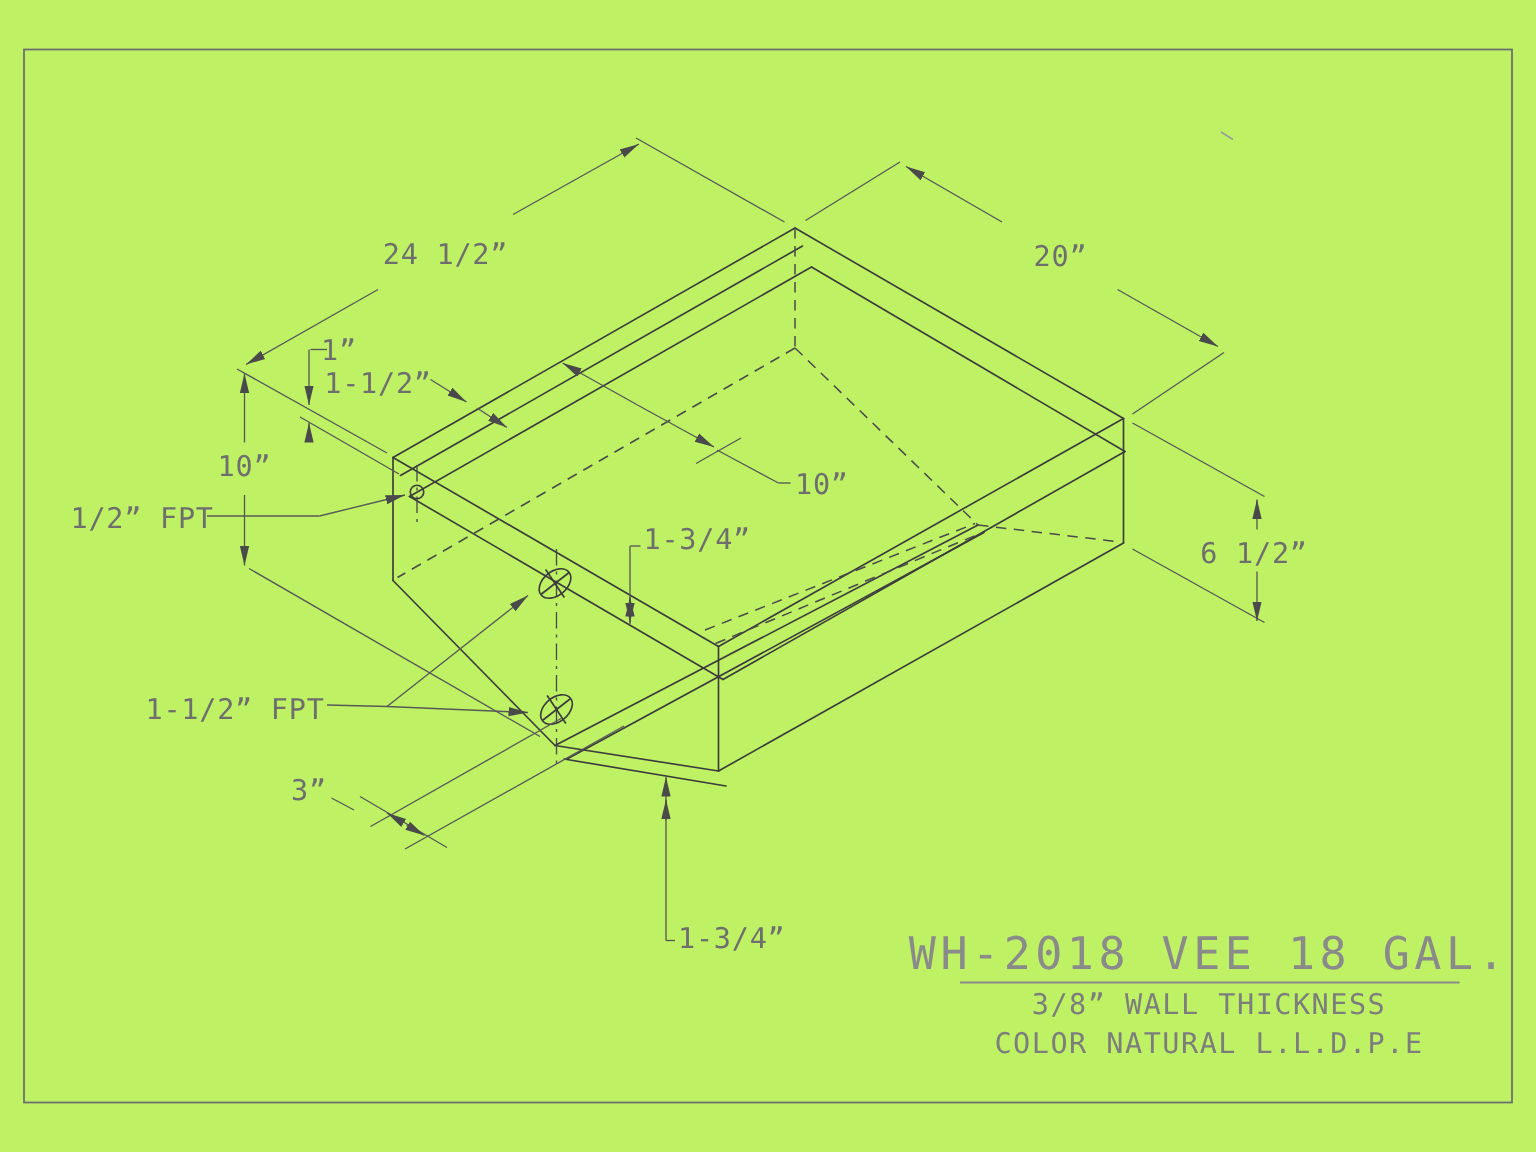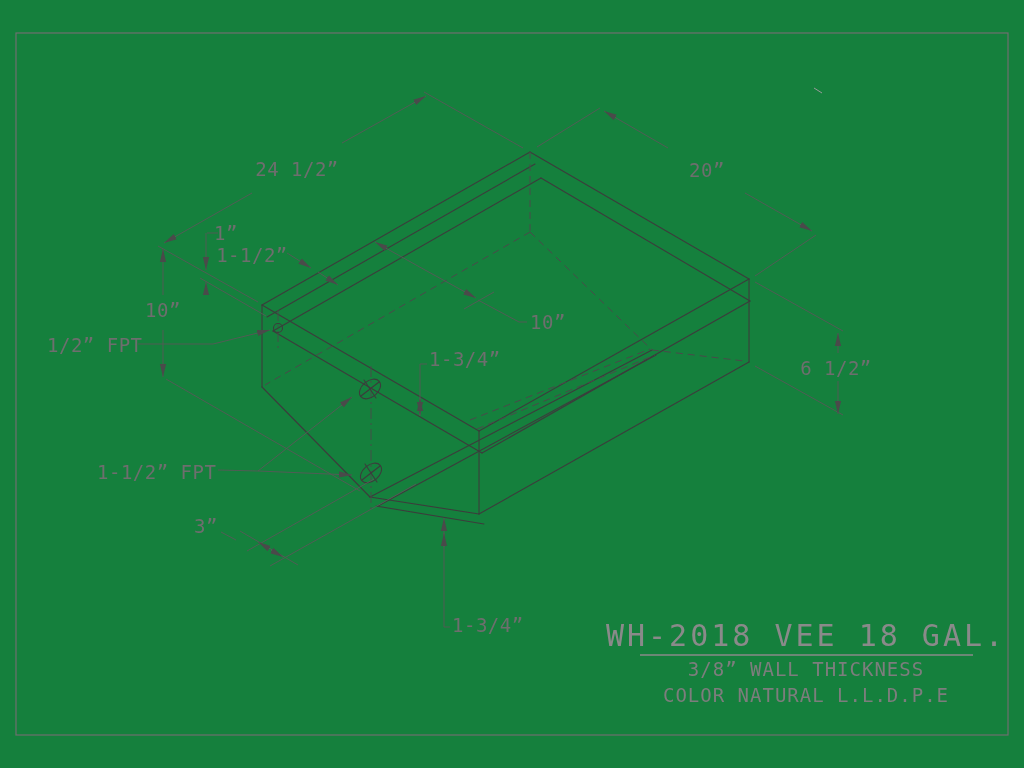--- a/index.html
+++ b/index.html
@@ -1,16 +1,16 @@
 <!DOCTYPE html>
 <html><head>
 <meta charset="utf-8">
 <style>
   html,body{margin:0;padding:0;background:#ffffff;width:1024px;height:768px;overflow:hidden;}
-  .sheet{position:relative;width:1024px;height:768px;background:#15803d;
+  .sheet{position:relative;width:1024px;height:768px;background:#bef264;
          font-family:"DejaVu Sans Mono", "Liberation Mono", monospace;}
   svg{position:absolute;left:0;top:0;}
   .outline{stroke:#3c3c3c;stroke-width:1.1;fill:none;stroke-linecap:round;}
   .hidden-line{stroke:#4a4a4a;stroke-width:1;fill:none;stroke-dasharray:7 5;}
   .centerline{stroke:#4a4a4a;stroke-width:0.9;fill:none;stroke-dasharray:11 4 2 4;}
   .dimline{stroke:#585858;stroke-width:0.9;fill:none;}
   .dimtext{fill:#6e6e6e;font-size:19px;letter-spacing:0.5px;}
   .title-main{fill:#8a8a8a;font-size:30px;letter-spacing:3px;}
   .title-sub{fill:#7d7d7d;font-size:19px;letter-spacing:1px;}
   .frame{stroke:#6f6f6f;stroke-width:1.2;fill:none;}

